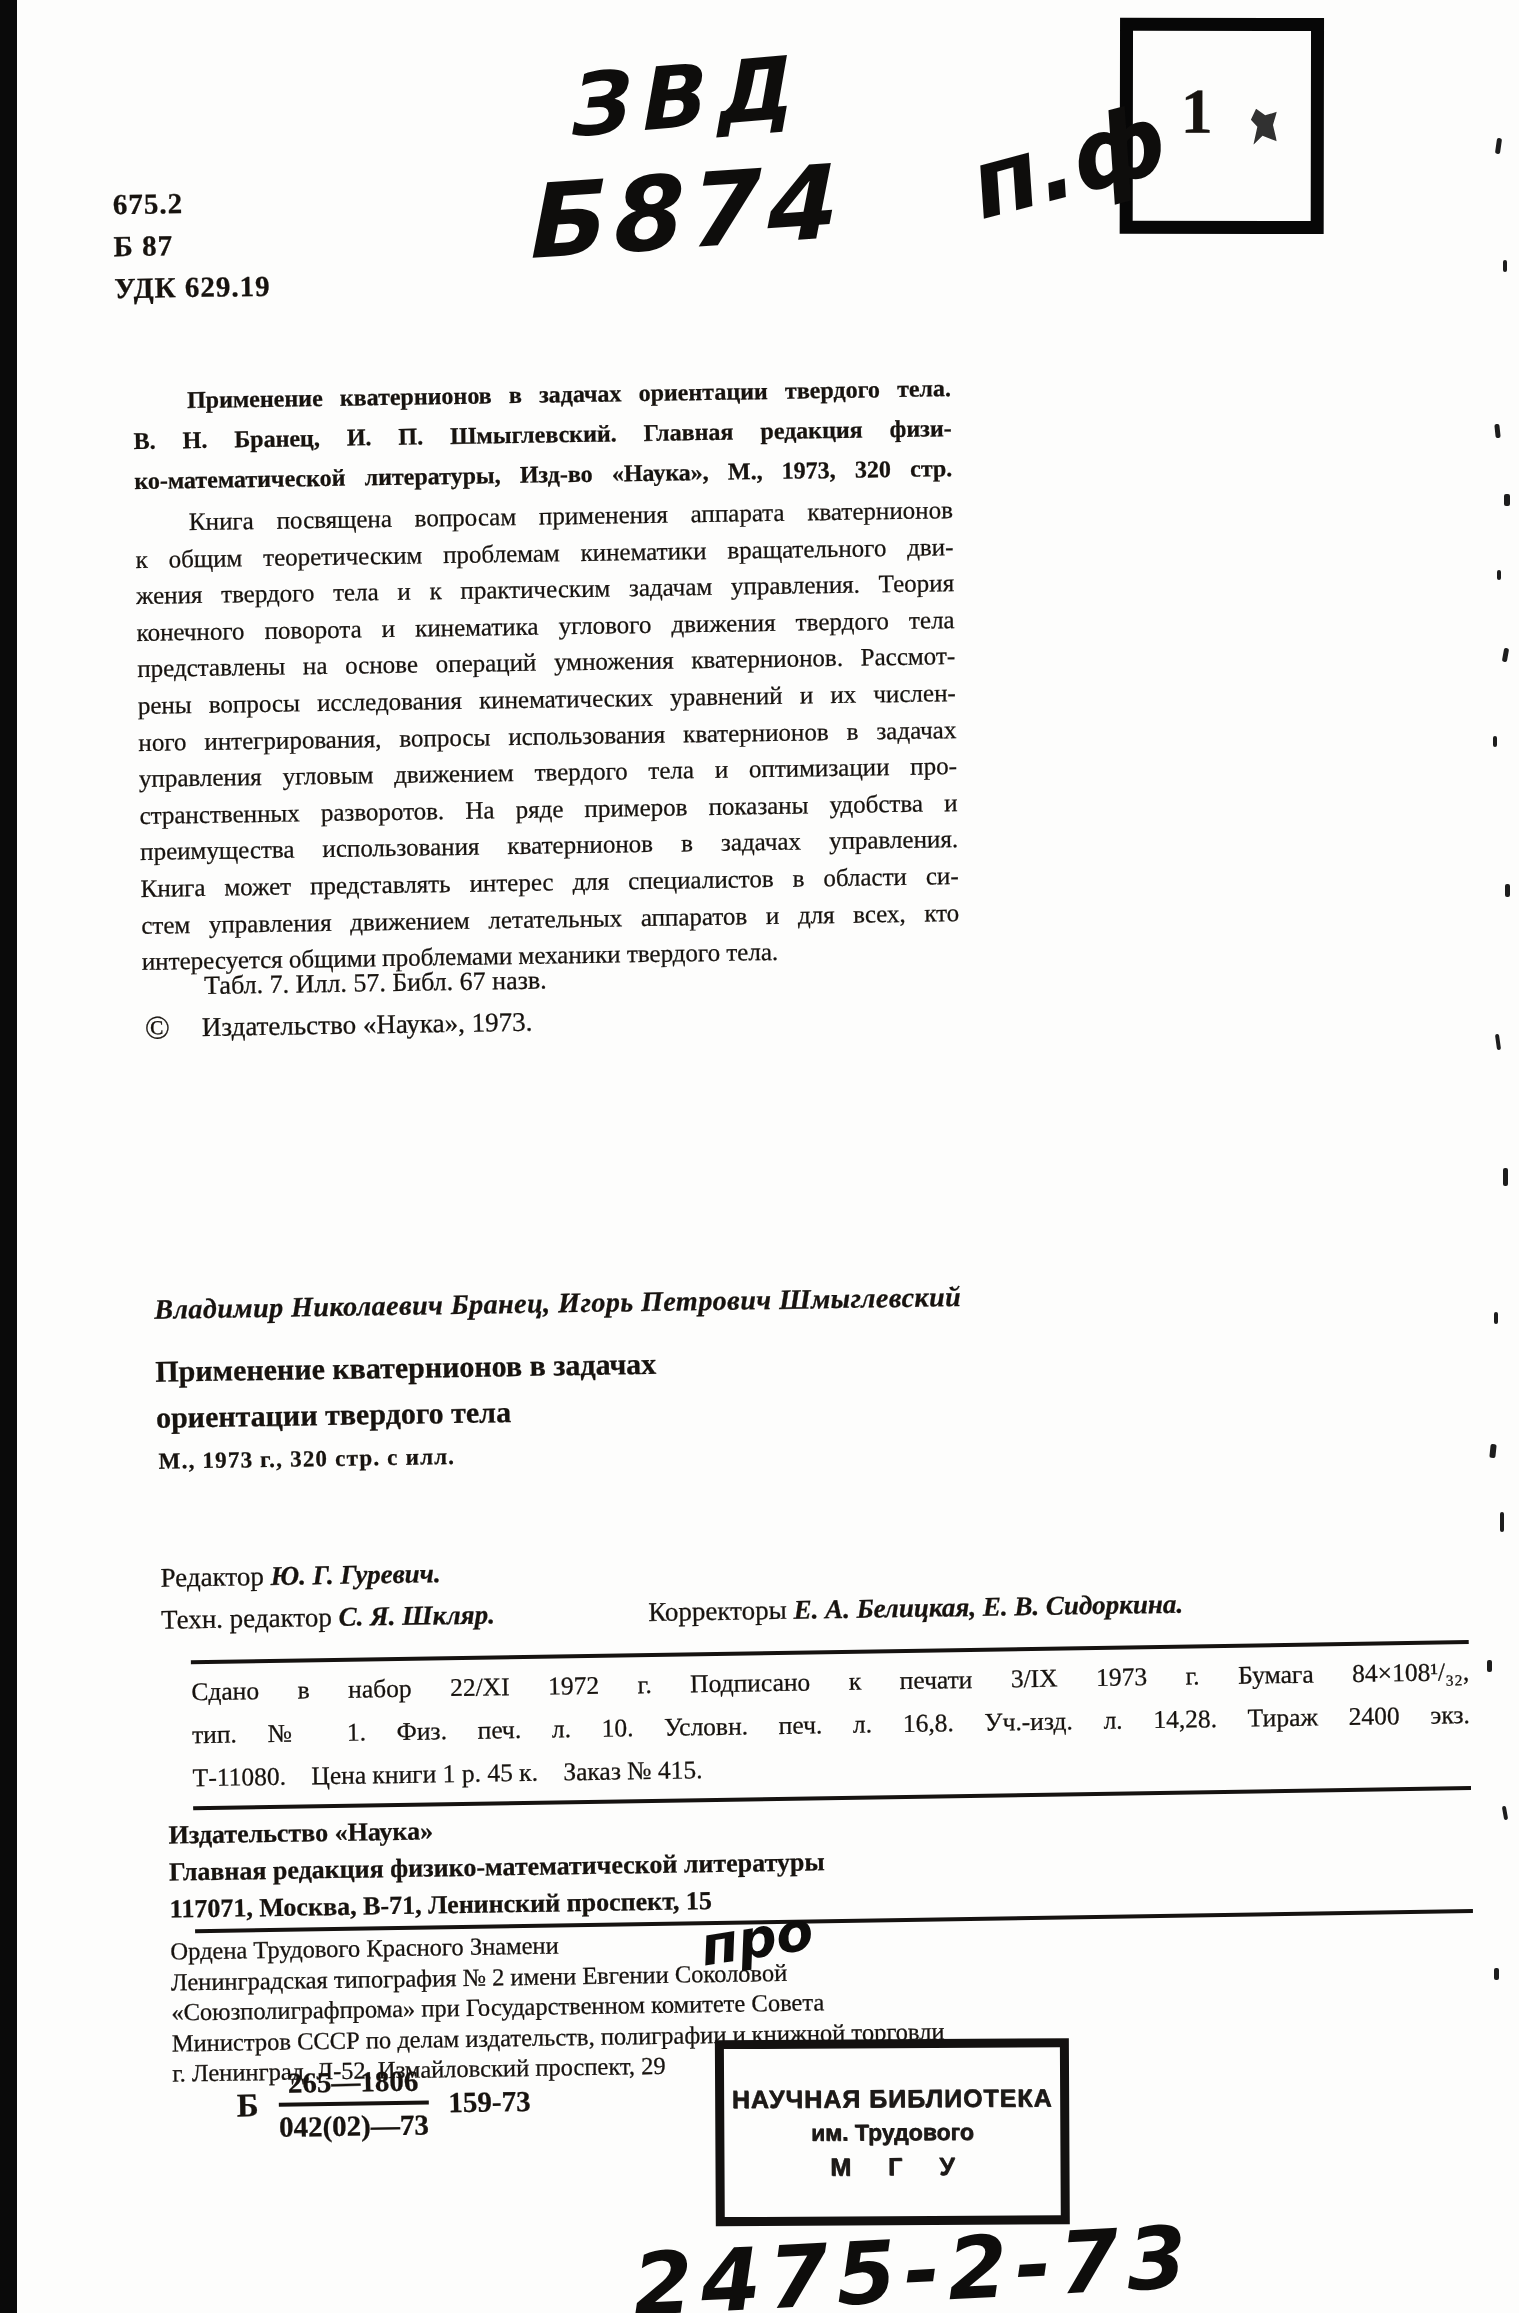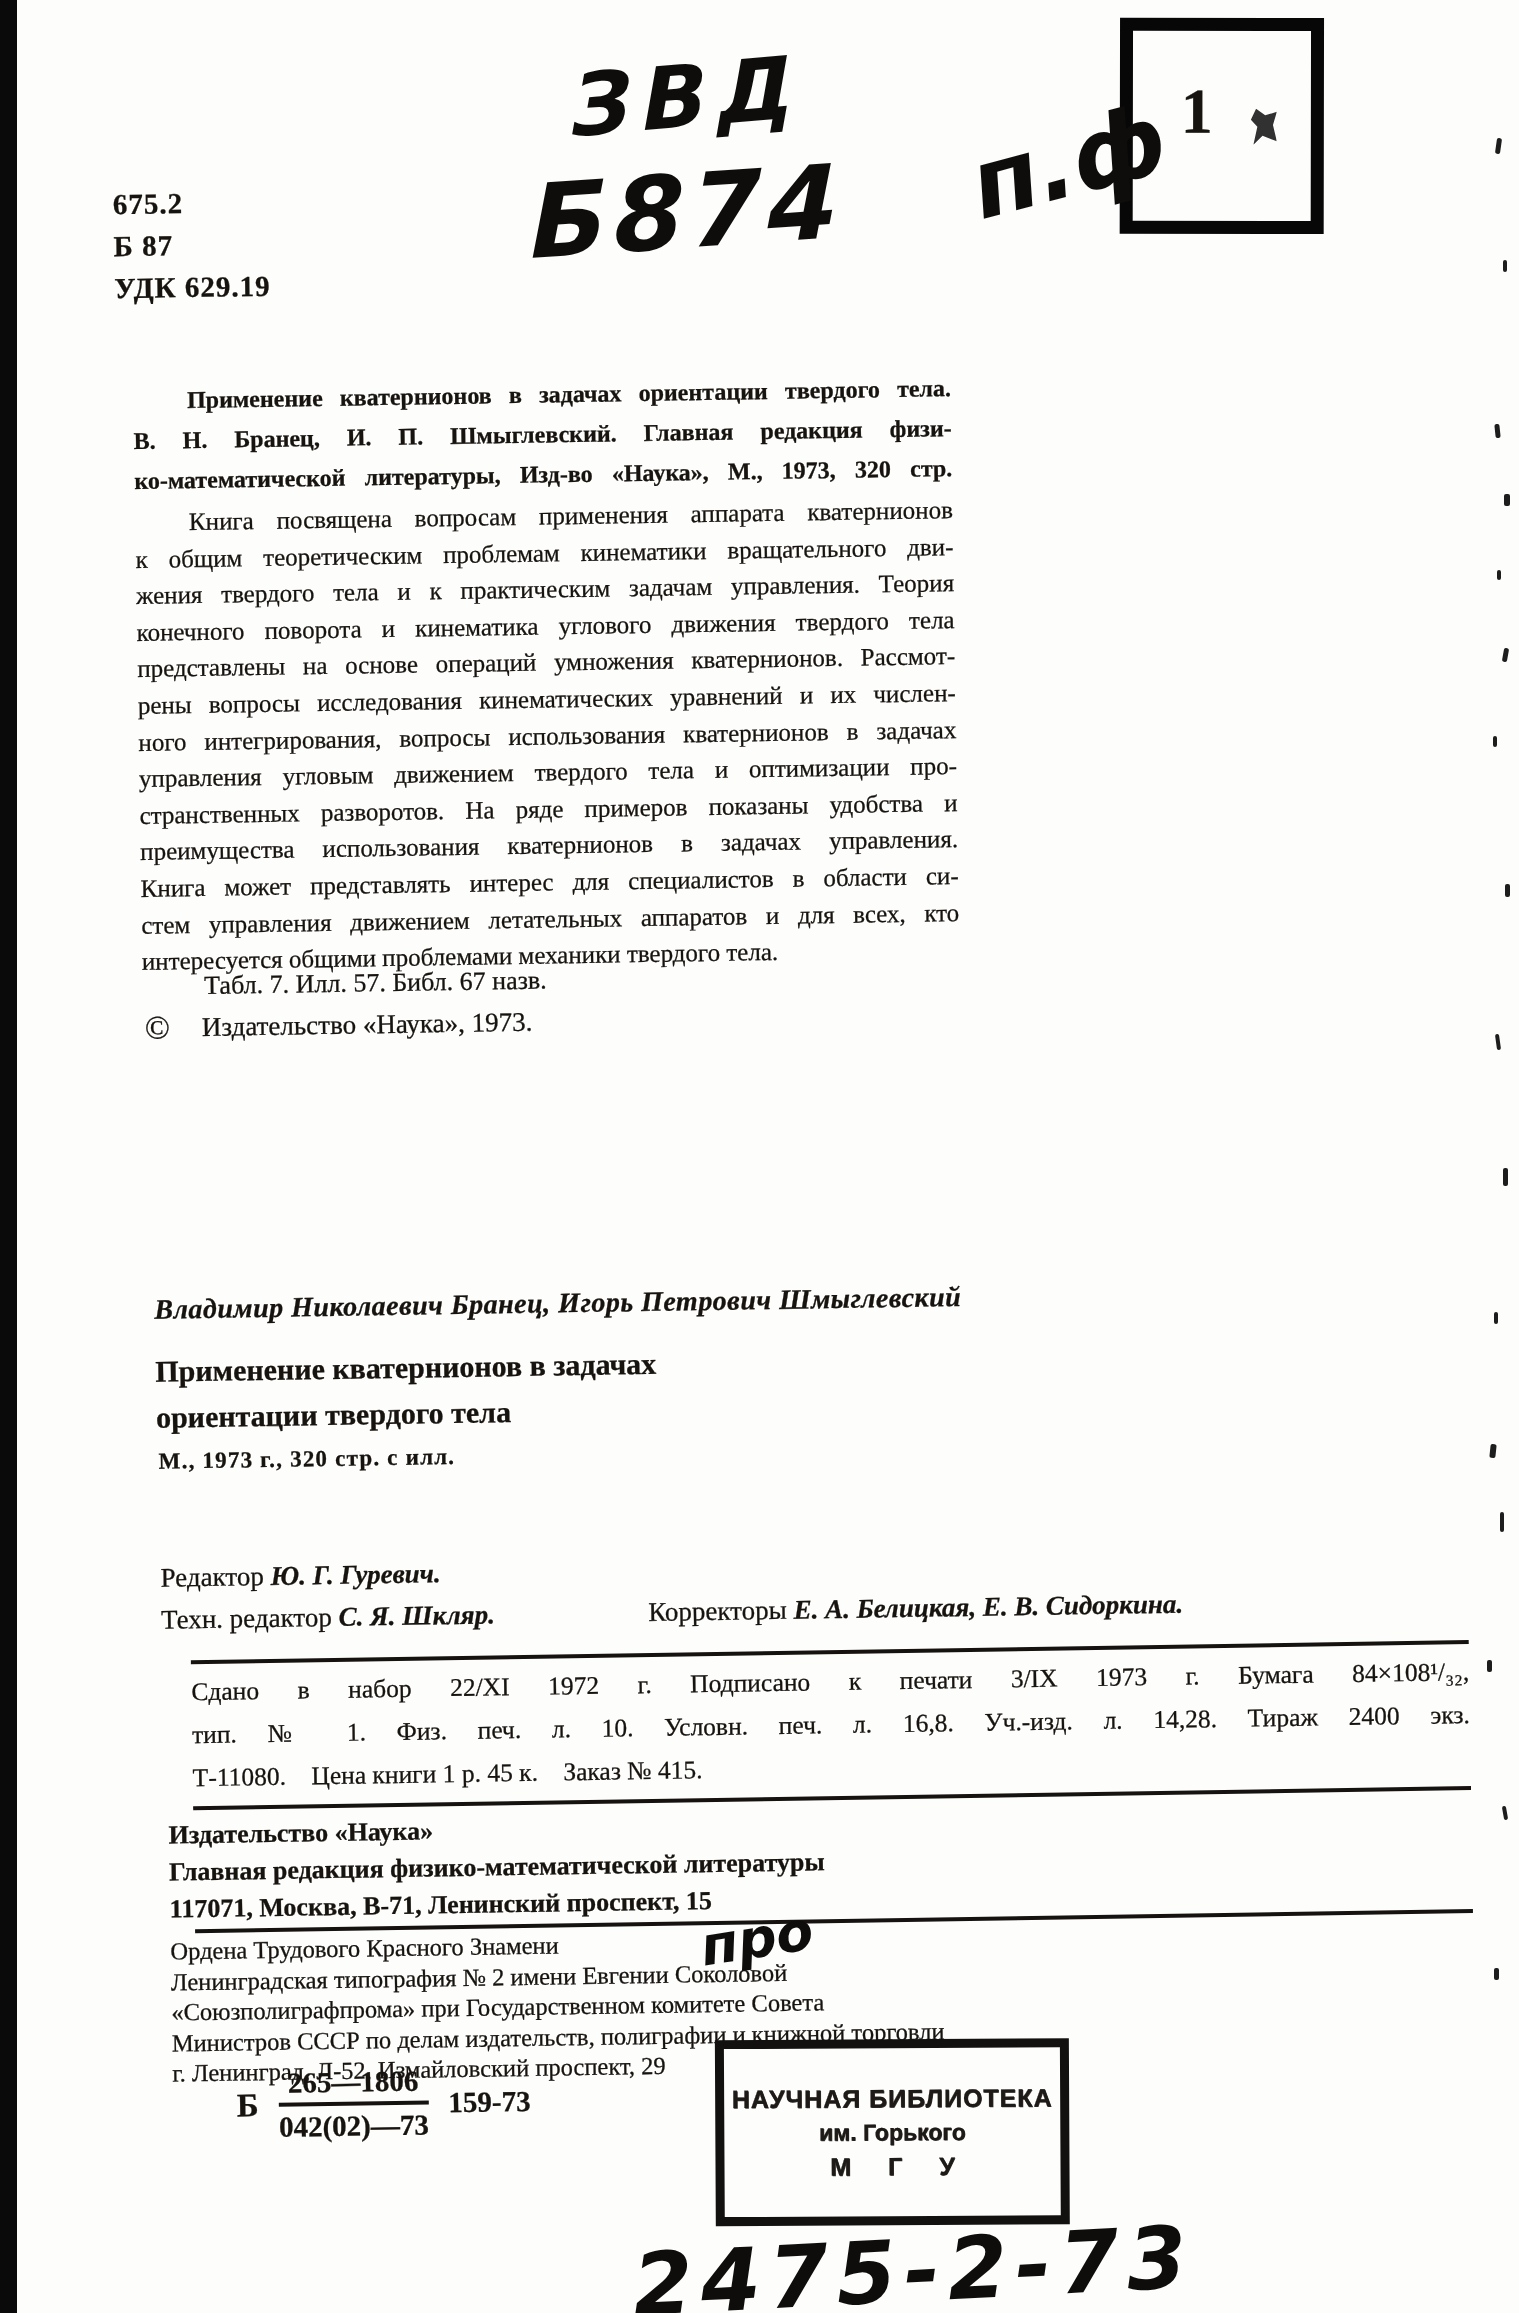--- a/index.html
+++ b/index.html
@@ -202,21 +202,21 @@
         <span class="num">265—1806</span>
         <span class="den">042(02)—73</span>
       </span>
       <span class="idx-suffix">159-73</span>
     </div>
 
     <div class="hw hw-pro">про</div>
 
     <div class="abs stamp">
         <div class="stamp-line">НАУЧНАЯ БИБЛИОТЕКА</div>
-        <div class="stamp-line">им. Горького</div>
+        <div class="stamp-line">им. Трудового</div>
         <div class="stamp-line">М Г У</div>
       </div>
 
     <div class="hw hw-bottom">2475-2-73</div>
 
   </div>
 
   <div class="speck" style="left:1496px;top:138px;width:5px;height:16px;transform:rotate(8deg);"></div>
   <div class="speck" style="left:1503px;top:260px;width:4px;height:12px;"></div>
   <div class="speck" style="left:1495px;top:424px;width:5px;height:14px;transform:rotate(-6deg);"></div>

